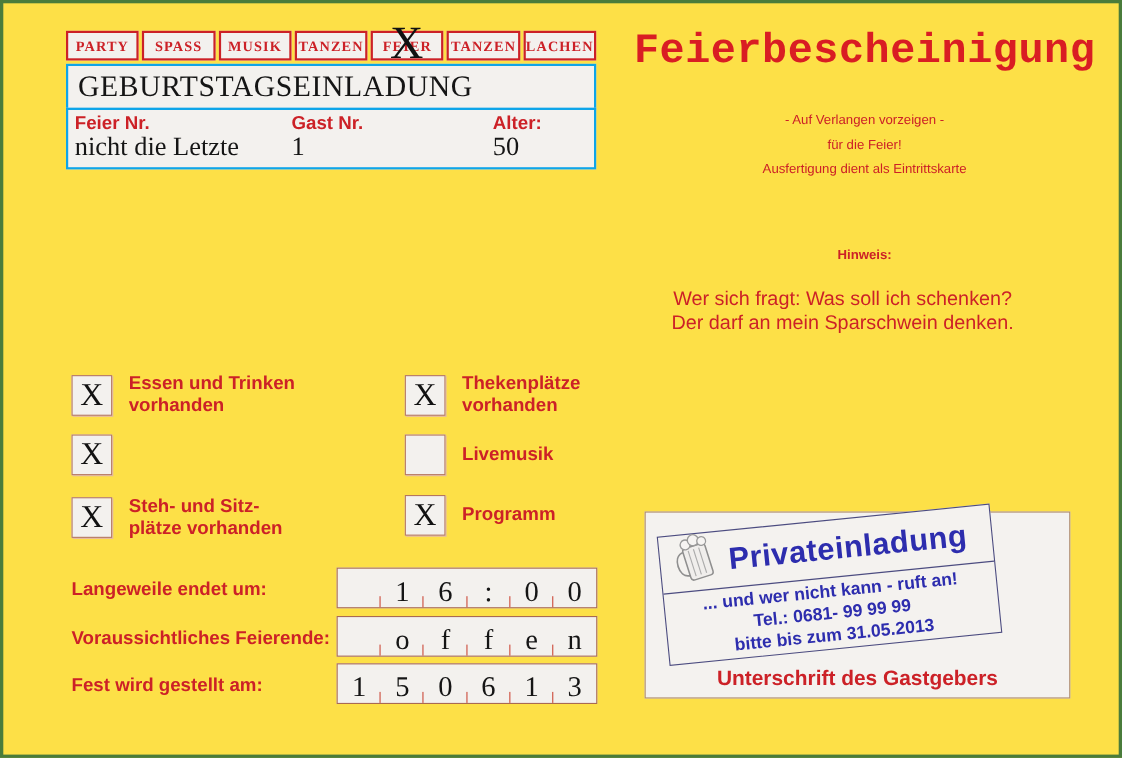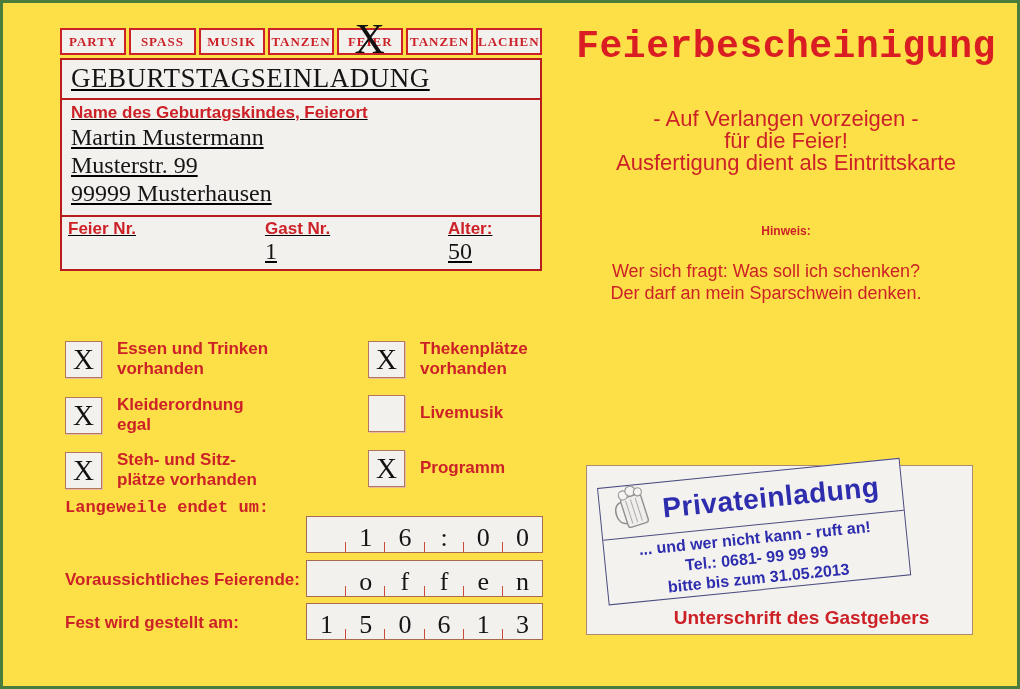--- a/index.html
+++ b/index.html
@@ -21,21 +21,21 @@
     color: #cc2127; font-family: "Liberation Serif", serif;
     font-weight: bold; font-size: 13px; letter-spacing: 1px;
     text-align: center; padding: 4px 0 3px;
   }
   .tab-cross {
     position: absolute; left: 50%; top: 50%;
     transform: translate(-50%, -56%);
     font-family: "Liberation Serif", serif; font-weight: normal;
     font-size: 42px; color: #111; line-height: 1; pointer-events: none;
   }
-  .fbox { border: 2px solid #b91c1c; background: #f3f1ee; margin-top: -2px; text-decoration: underline; }
+  .fbox { border: 2px solid #0ea5e9; background: #f3f1ee; margin-top: -2px; }
   .fbox.first { margin-top: 0; }
   .box-title {
     font-family: "Liberation Serif", serif; font-size: 27px; color: #151515;
     letter-spacing: 0.5px; padding: 3px 9px 4px;
   }
   .red-label { color: #cc2127; font-weight: bold; font-size: 17px; }
   .box-name { padding: 3px 9px 8px; }
   .name-line {
     font-family: "Liberation Serif", serif; font-size: 24px; color: #151515;
     line-height: 1.17;
@@ -74,22 +74,22 @@
     width: 1px; height: 10px; background: #cc4a3a;
   }
 
   
   .r-title {
     position: absolute; left: 572px; top: 22px; width: 422px;
     text-align: center; color: #e00; color: #d91d23;
     font-weight: bold; font-size: 38px; letter-spacing: 0.5px; font-family: Liberation Mono, monospace;
   }
   .r-sub {
-    position: absolute; left: 572px; top: 105px; width: 422px;
-    text-align: center; color: #cc2127; font-size: 22px; line-height: 22px;
+    position: absolute; left: 572px; top: 95px; width: 422px;
+    text-align: center; color: #cc2127; font-size: 12px; line-height: 22px;
   }
   .r-sub span { display: block; }
   .r-hinweis {
     position: absolute; left: 572px; top: 221px; width: 422px;
     text-align: center; color: #cc2127; font-weight: bold; font-size: 12px;
   }
   .r-note {
     position: absolute; left: 552px; top: 257px; width: 422px;
     text-align: center; color: #cc2127; font-size: 18px; line-height: 22px;
   }
@@ -113,21 +113,21 @@
     flex: 1; text-align: center; color: #2d2dae;
     font-weight: bold; font-size: 28px; letter-spacing: 0.5px;
   }
   .stamp-body {
     padding-top: 3px; text-align: center; color: #2d2dae;
     font-weight: bold; font-size: 16px; line-height: 20px;
   }
   .stamp-body span { display: block; }
   .mug { transform: rotate(-12deg); margin-top: -6px; }
   .sig-label {
-    position: absolute; left: 583px; top: 604px; width: 431px;
+    position: absolute; left: 583px; top: 604px; width: 387px;
     text-align: center; color: #cc2127; font-weight: bold; font-size: 19px;
   }
 </style>
 </head>
 <body>
 
 <div class="page">
 
   <div class="form">
     <div class="tabs">
@@ -140,33 +140,26 @@
         <span class="tab-cross">X</span>
       </div>
       <div class="tab">TANZEN</div>
       <div class="tab">LACHEN</div>
     </div>
 
     <div class="fbox first">
       <div class="box-title">GEBURTSTAGSEINLADUNG</div>
     </div>
 
-    <div class="fbox">
-      <div class="box-name">
-        <div class="red-label">Name des Geburtagskindes, Feierort</div>
-        <div class="name-line">Martin Mustermann</div>
-        <div class="name-line">Musterstr. 99</div>
-        <div class="name-line">99999 Musterhausen</div>
-      </div>
-    </div>
 
     <div class="fbox">
       <div class="box-row">
         <div>
           <div class="red-label">Feier Nr.</div>
+          <div class="row-val">nicht die Letzte</div>
         </div>
         <div>
           <div class="red-label">Gast Nr.</div>
           <div class="row-val">1</div>
         </div>
         <div>
           <div class="red-label">Alter:</div>
           <div class="row-val">50</div>
         </div>
       </div>
@@ -176,24 +169,20 @@
 
   <div class="check-item" style="left:62px; top:336px;">
     <div class="checkbox">X</div>
     <div class="check-label">
       <span style="display:block">Essen und Trinken</span>
       <span style="display:block">vorhanden</span>
     </div>
   </div>
   <div class="check-item" style="left:62px; top:392px;">
     <div class="checkbox">X</div>
-    <div class="check-label">
-      <span style="display:block">Kleiderordnung</span>
-      <span style="display:block">egal</span>
-    </div>
   </div>
   <div class="check-item" style="left:62px; top:447px;">
     <div class="checkbox">X</div>
     <div class="check-label">
       <span style="display:block">Steh- und Sitz-</span>
       <span style="display:block">plätze vorhanden</span>
     </div>
   </div>
   <div class="check-item" style="left:365px; top:336px;">
     <div class="checkbox">X</div>
@@ -208,21 +197,21 @@
       <span style="display:block">Livemusik</span>
     </div>
   </div>
   <div class="check-item" style="left:365px; top:447px;">
     <div class="checkbox">X</div>
     <div class="check-label">
       <span style="display:block">Programm</span>
     </div>
   </div>
 
-  <div class="field-label" style="top:495px;font-family:Liberation Mono, monospace;">Langeweile endet um:</div>
+  <div class="field-label" style="top:523px;">Langeweile endet um:</div>
   <div class="comb" style="top:513px;">
     <div class="comb-cell"></div>
     <div class="comb-cell">1</div>
     <div class="comb-cell">6</div>
     <div class="comb-cell">:</div>
     <div class="comb-cell">0</div>
     <div class="comb-cell">0</div>
   </div>
 
   <div class="field-label" style="top:567px;">Voraussichtliches Feierende:</div>

